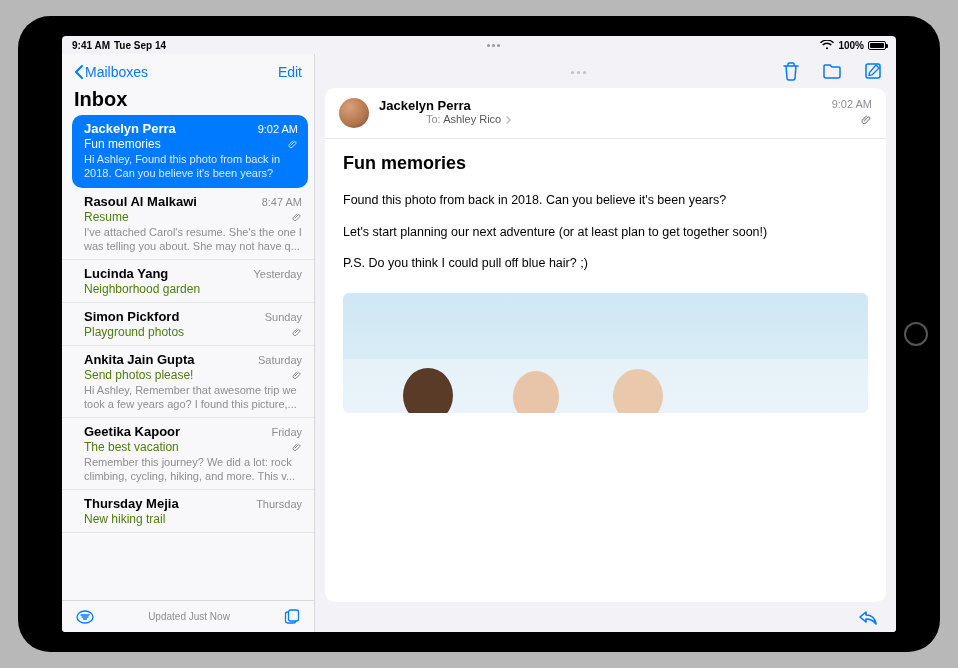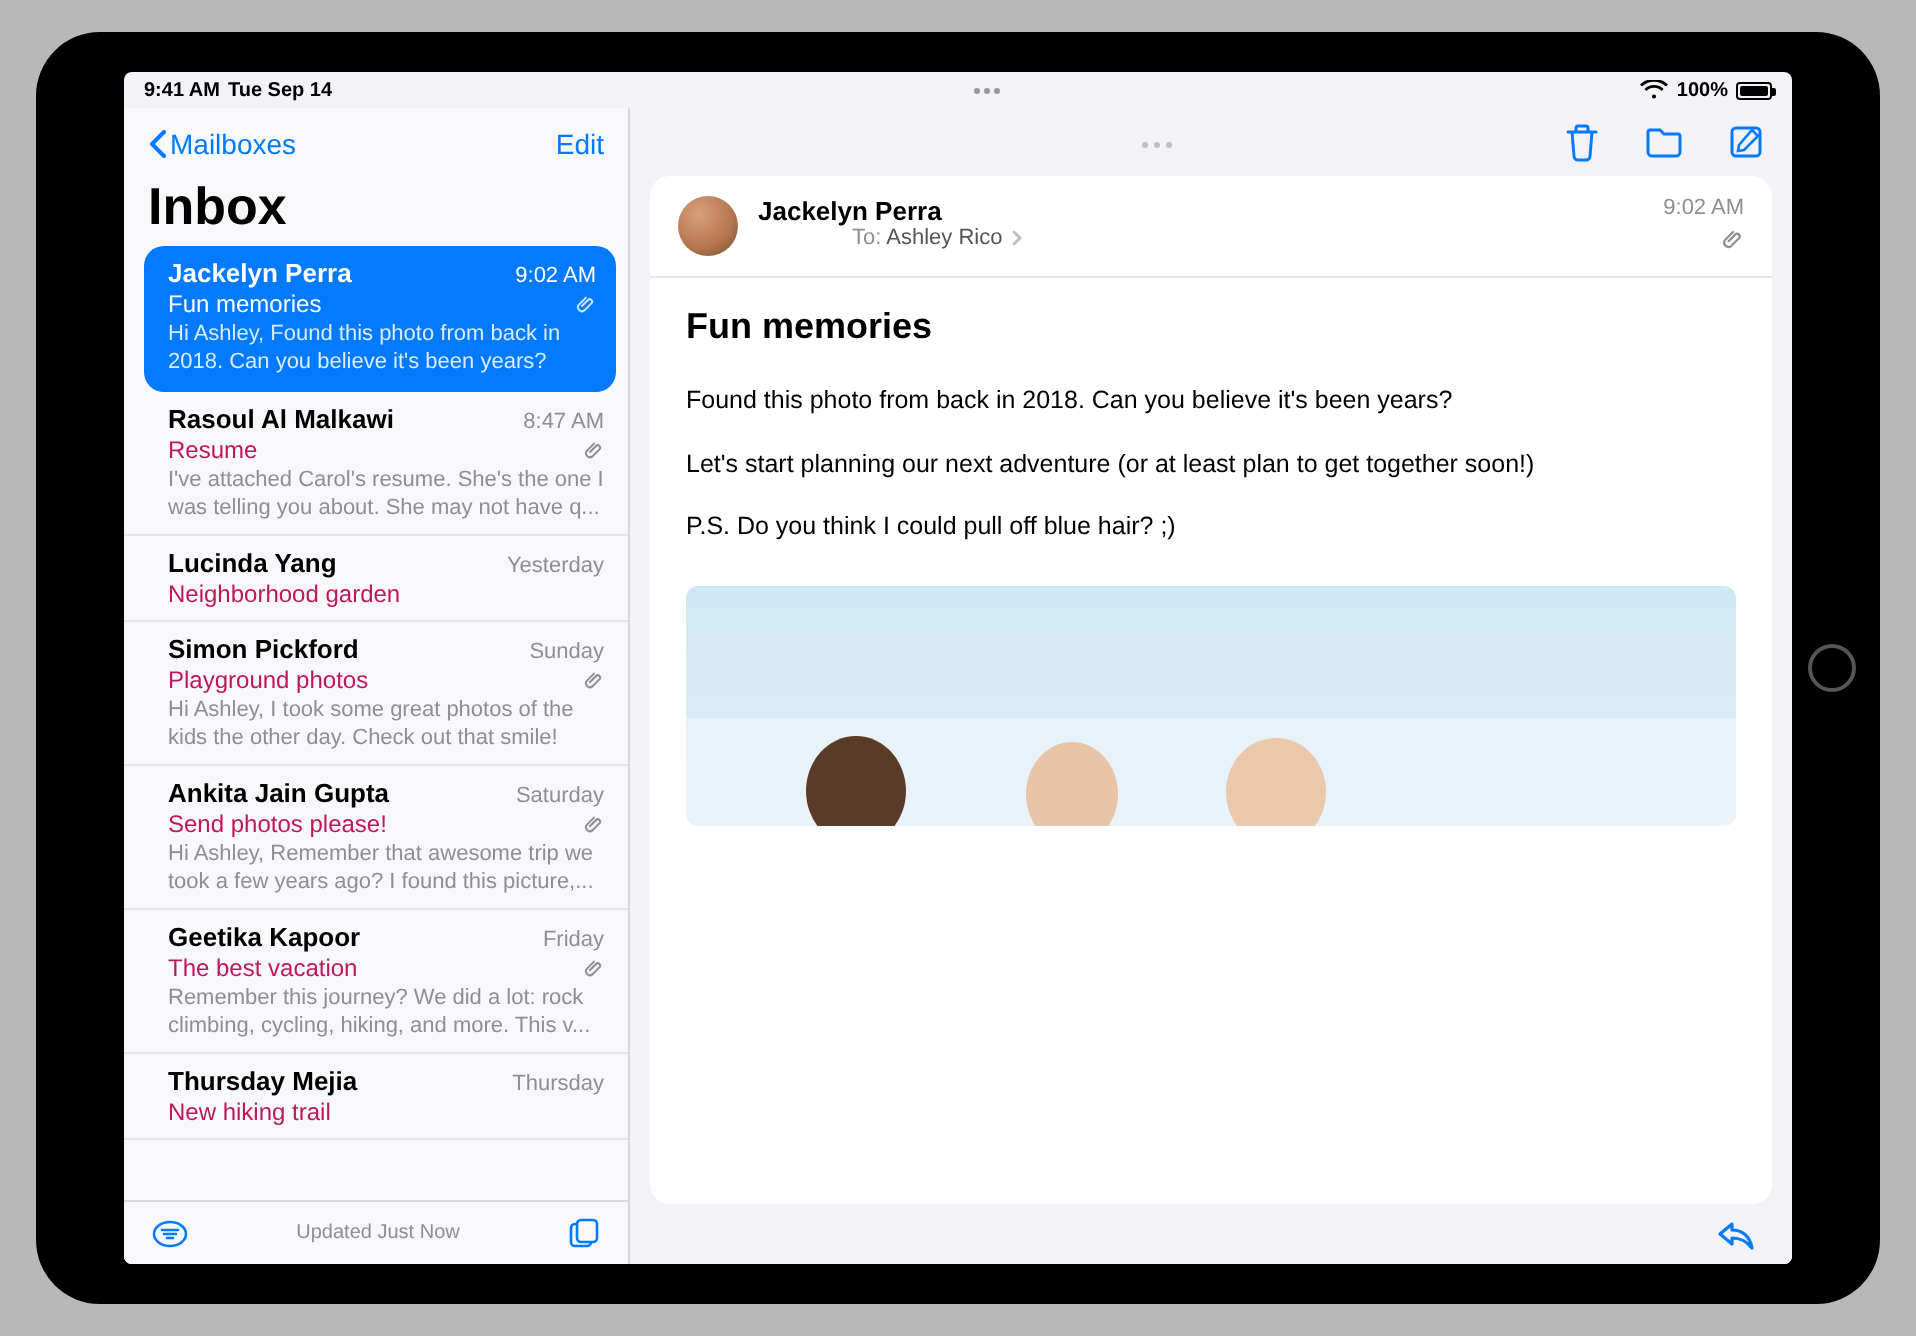--- a/index.html
+++ b/index.html
@@ -78,21 +78,21 @@
   .sb-nav {
     display: flex;
     justify-content: space-between;
     align-items: center;
     font-size: 14px;
     color: #007aff;
     height: 28px;
   }
   .sb-back { display:flex; align-items:center; gap:2px; }
   .sb-title {
-    font-size: 26px;
+    font-size: 20px;
     font-weight: 700;
     color: #000;
     padding: 2px 0 4px 0;
   }
   .msg-list {
     flex:1;
     overflow: hidden;
   }
   .msg-item {
     padding: 6px 12px 6px 22px;
@@ -103,21 +103,21 @@
     background: #007aff;
     border-radius: 10px;
     margin: 0 6px 0 10px;
     padding: 6px 10px 8px 12px;
     border-bottom: none;
   }
   .msg-item.selected + .msg-item { border-top: none; }
   .msg-row1 { display:flex; justify-content:space-between; align-items:baseline; }
   .msg-sender { font-size: 13px; font-weight: 600; color:#000; }
   .msg-time { font-size: 11px; color:#8e8e93; }
-  .msg-subject { font-size: 12px; color:#be185d; margin-top:1px; display:flex; justify-content:space-between; align-items:center;}
+  .msg-subject { font-size: 12px; color:#4d7c0f; margin-top:1px; display:flex; justify-content:space-between; align-items:center;}
   .msg-preview { font-size: 11px; color:#8e8e93; line-height:1.3; margin-top:1px; max-height: 28px; overflow:hidden; }
   .msg-item.selected .msg-sender,
   .msg-item.selected .msg-subject,
   .msg-item.selected .msg-time,
   .msg-item.selected .msg-preview { color:#fff; }
   .msg-item.selected .msg-preview { color: rgba(255,255,255,0.85); }
   .clip { color:#8e8e93; font-size:11px; }
   .msg-item.selected .clip { color:rgba(255,255,255,0.8); }
 
   .sb-footer {
@@ -316,21 +316,20 @@
                 <span class="msg-time">Sunday</span>
               </div>
             <div class="msg-subject">
                 <span>Playground photos</span>
                 <span class="clip">
                   <svg width="10" height="10" viewBox="0 0 10 10">
                     <path d="M3 6l3-3a1.2 1.2 0 011.7 1.7L4.2 8.2A2 2 0 011.4 5.4L5 1.8" stroke="currentColor" stroke-width="1" fill="none" stroke-linecap="round"></path>
                   </svg>
                 </span>
               </div>
-            <div class="msg-preview">Hi Ashley, I took some great photos of the kids the other day. Check out that smile!</div>
           </div>
 
           <div class="msg-item">
             <div class="msg-row1">
                 <span class="msg-sender">Ankita Jain Gupta</span>
                 <span class="msg-time">Saturday</span>
               </div>
             <div class="msg-subject">
                 <span>Send photos please!</span>
                 <span class="clip">

